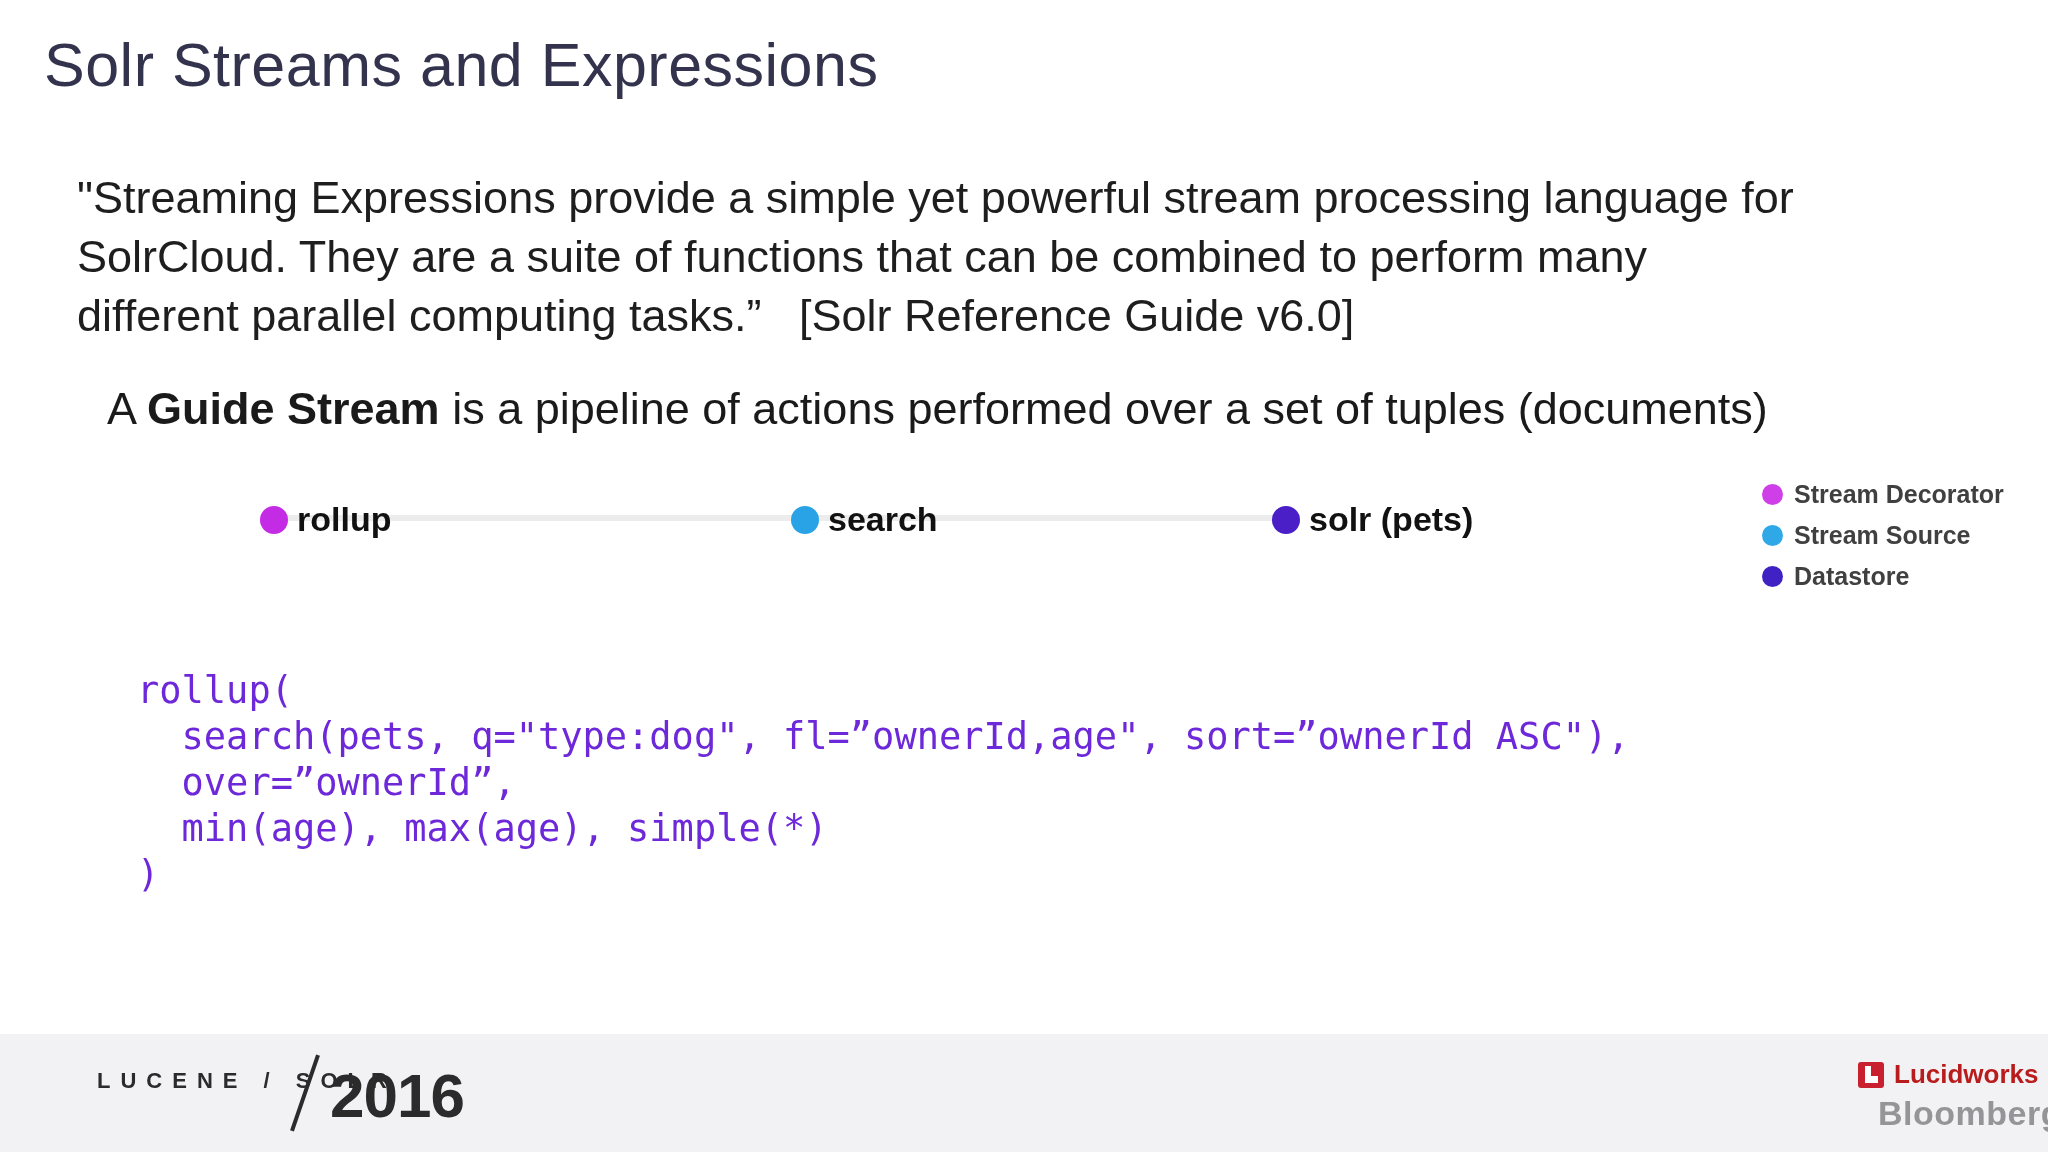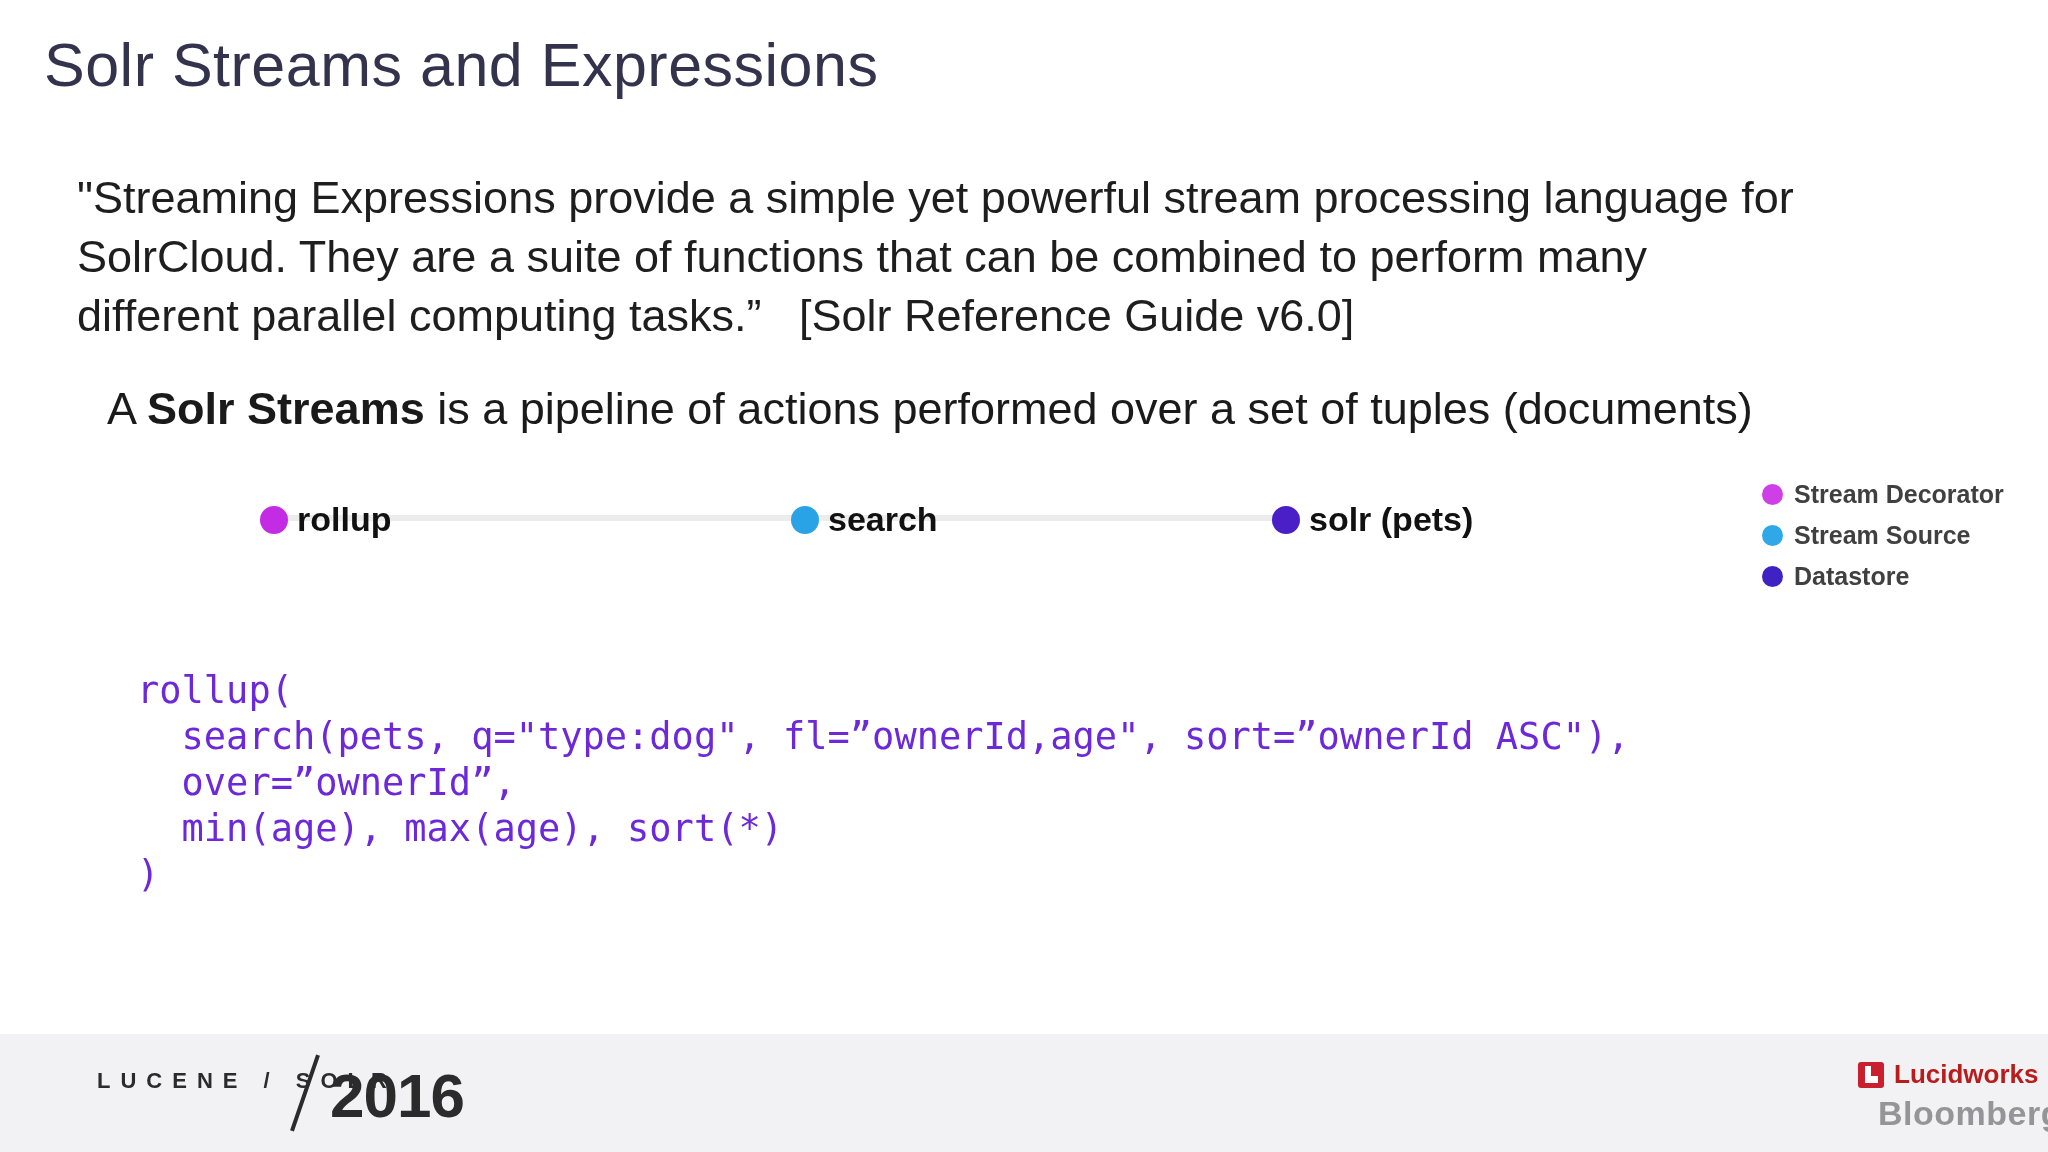--- a/index.html
+++ b/index.html
@@ -94,21 +94,21 @@
 <div class="slide">
 
   <div class="slide-title">Solr Streams and Expressions</div>
 
   <div class="quote">
     <div class="qline">"Streaming Expressions provide a simple yet powerful stream processing language for</div>
     <div class="qline">SolrCloud. They are a suite of functions that can be combined to perform many</div>
     <div class="qline">different parallel computing tasks.”   [Solr Reference Guide v6.0]</div>
   </div>
 
-  <div class="sentence stream-sentence"><span>A </span><b>Solr Streams</b><span> is a pipeline of actions performed over a set of tuples (documents)</span></div>
+  <div class="sentence stream-sentence"><span>A </span><b>Guide Stream</b><span> is a pipeline of actions performed over a set of tuples (documents)</span></div>
 
   <div class="pipeline">
     <div class="pipeline-connector" style="background: rgb(236, 236, 236);"></div>
     <div class="pipeline-node node-0">
       <span class="dot" style="background: rgb(195, 44, 228);"></span>
       <span class="node-label">rollup</span>
     </div>
     <div class="pipeline-node node-1">
       <span class="dot" style="background: rgb(41, 163, 230);"></span>
       <span class="node-label">search</span>
@@ -132,21 +132,21 @@
       <span class="legend-dot" style="background: rgb(64, 34, 196);"></span>
       <span class="legend-label">Datastore</span>
     </div>
   </div>
 
 
   <div class="code">
     <div class="cline">rollup(</div>
     <div class="cline">  search(pets, q="type:dog", fl=”ownerId,age", sort=”ownerId ASC"),</div>
     <div class="cline">  over=”ownerId”,</div>
-    <div class="cline">  min(age), max(age), sort(*)</div>
+    <div class="cline">  min(age), max(age), simple(*)</div>
     <div class="cline">)</div>
   </div>
 
   <div class="footer" style="background: rgb(242, 242, 244);"></div>
 
   <div class="conf-top">LUCENE / SOLR</div>
   <div class="conf-slash"></div>
   <div class="conf-year">2016</div>
 
   <div class="sponsor-lucidworks">

